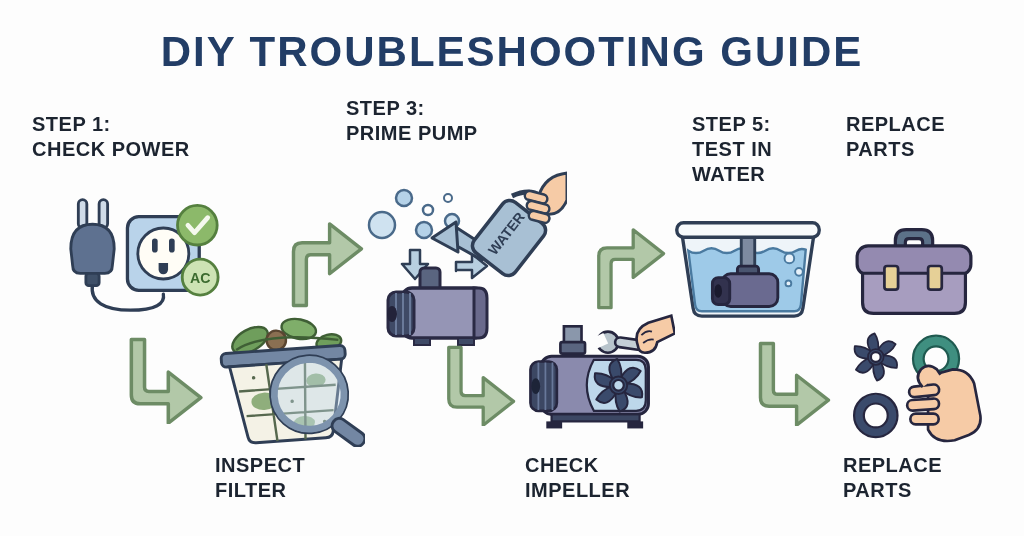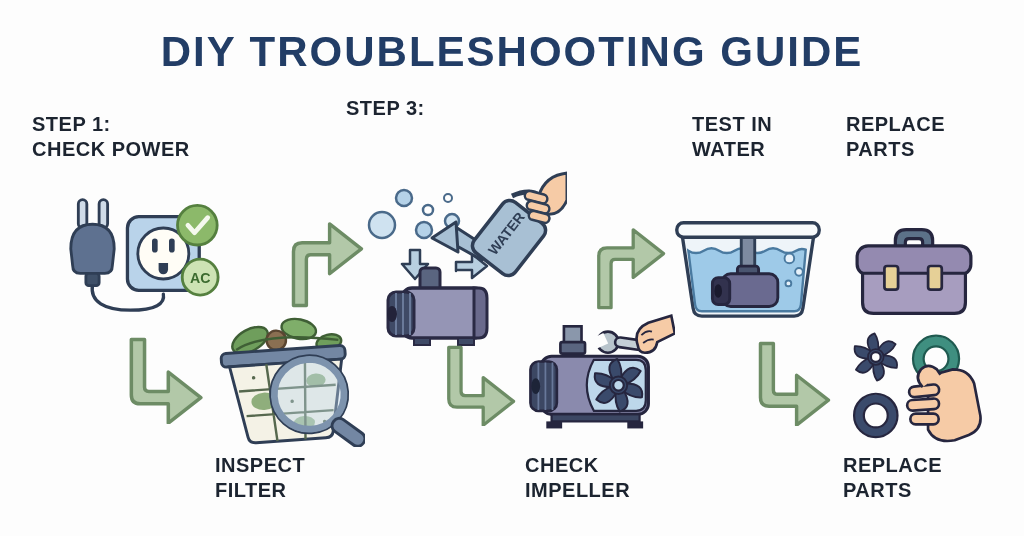--- a/index.html
+++ b/index.html
@@ -61,22 +61,24 @@
   </svg>
 
   <h1 class="title">DIY TROUBLESHOOTING GUIDE</h1>
 
   <div class="step-header h-step1">
     <div>STEP 1:</div>
     <div>CHECK POWER</div>
   </div>
   <div class="step-header h-step3">
     <div>STEP 3:</div>
+    <div>PRIME PUMP</div>
   </div>
   <div class="step-header h-step5">
+    <div>STEP 5:</div>
     <div>TEST IN WATER</div>
   </div>
   <div class="step-header h-step6">
     <div>REPLACE PARTS</div>
   </div>
 
   <svg class="icon i-power" viewBox="0 0 180 135">
     <path d="M45 100 C42 118 58 127 85 127 C112 127 122 120 120 110" fill="none" stroke="#2f3e55" stroke-width="3.5" stroke-linecap="round"></path>
     <rect x="30" y="10" width="9" height="30" rx="4.5" fill="#cfdbe8" stroke="#2f3e55" stroke-width="3"></rect>
     <rect x="52" y="10" width="9" height="30" rx="4.5" fill="#cfdbe8" stroke="#2f3e55" stroke-width="3"></rect>

